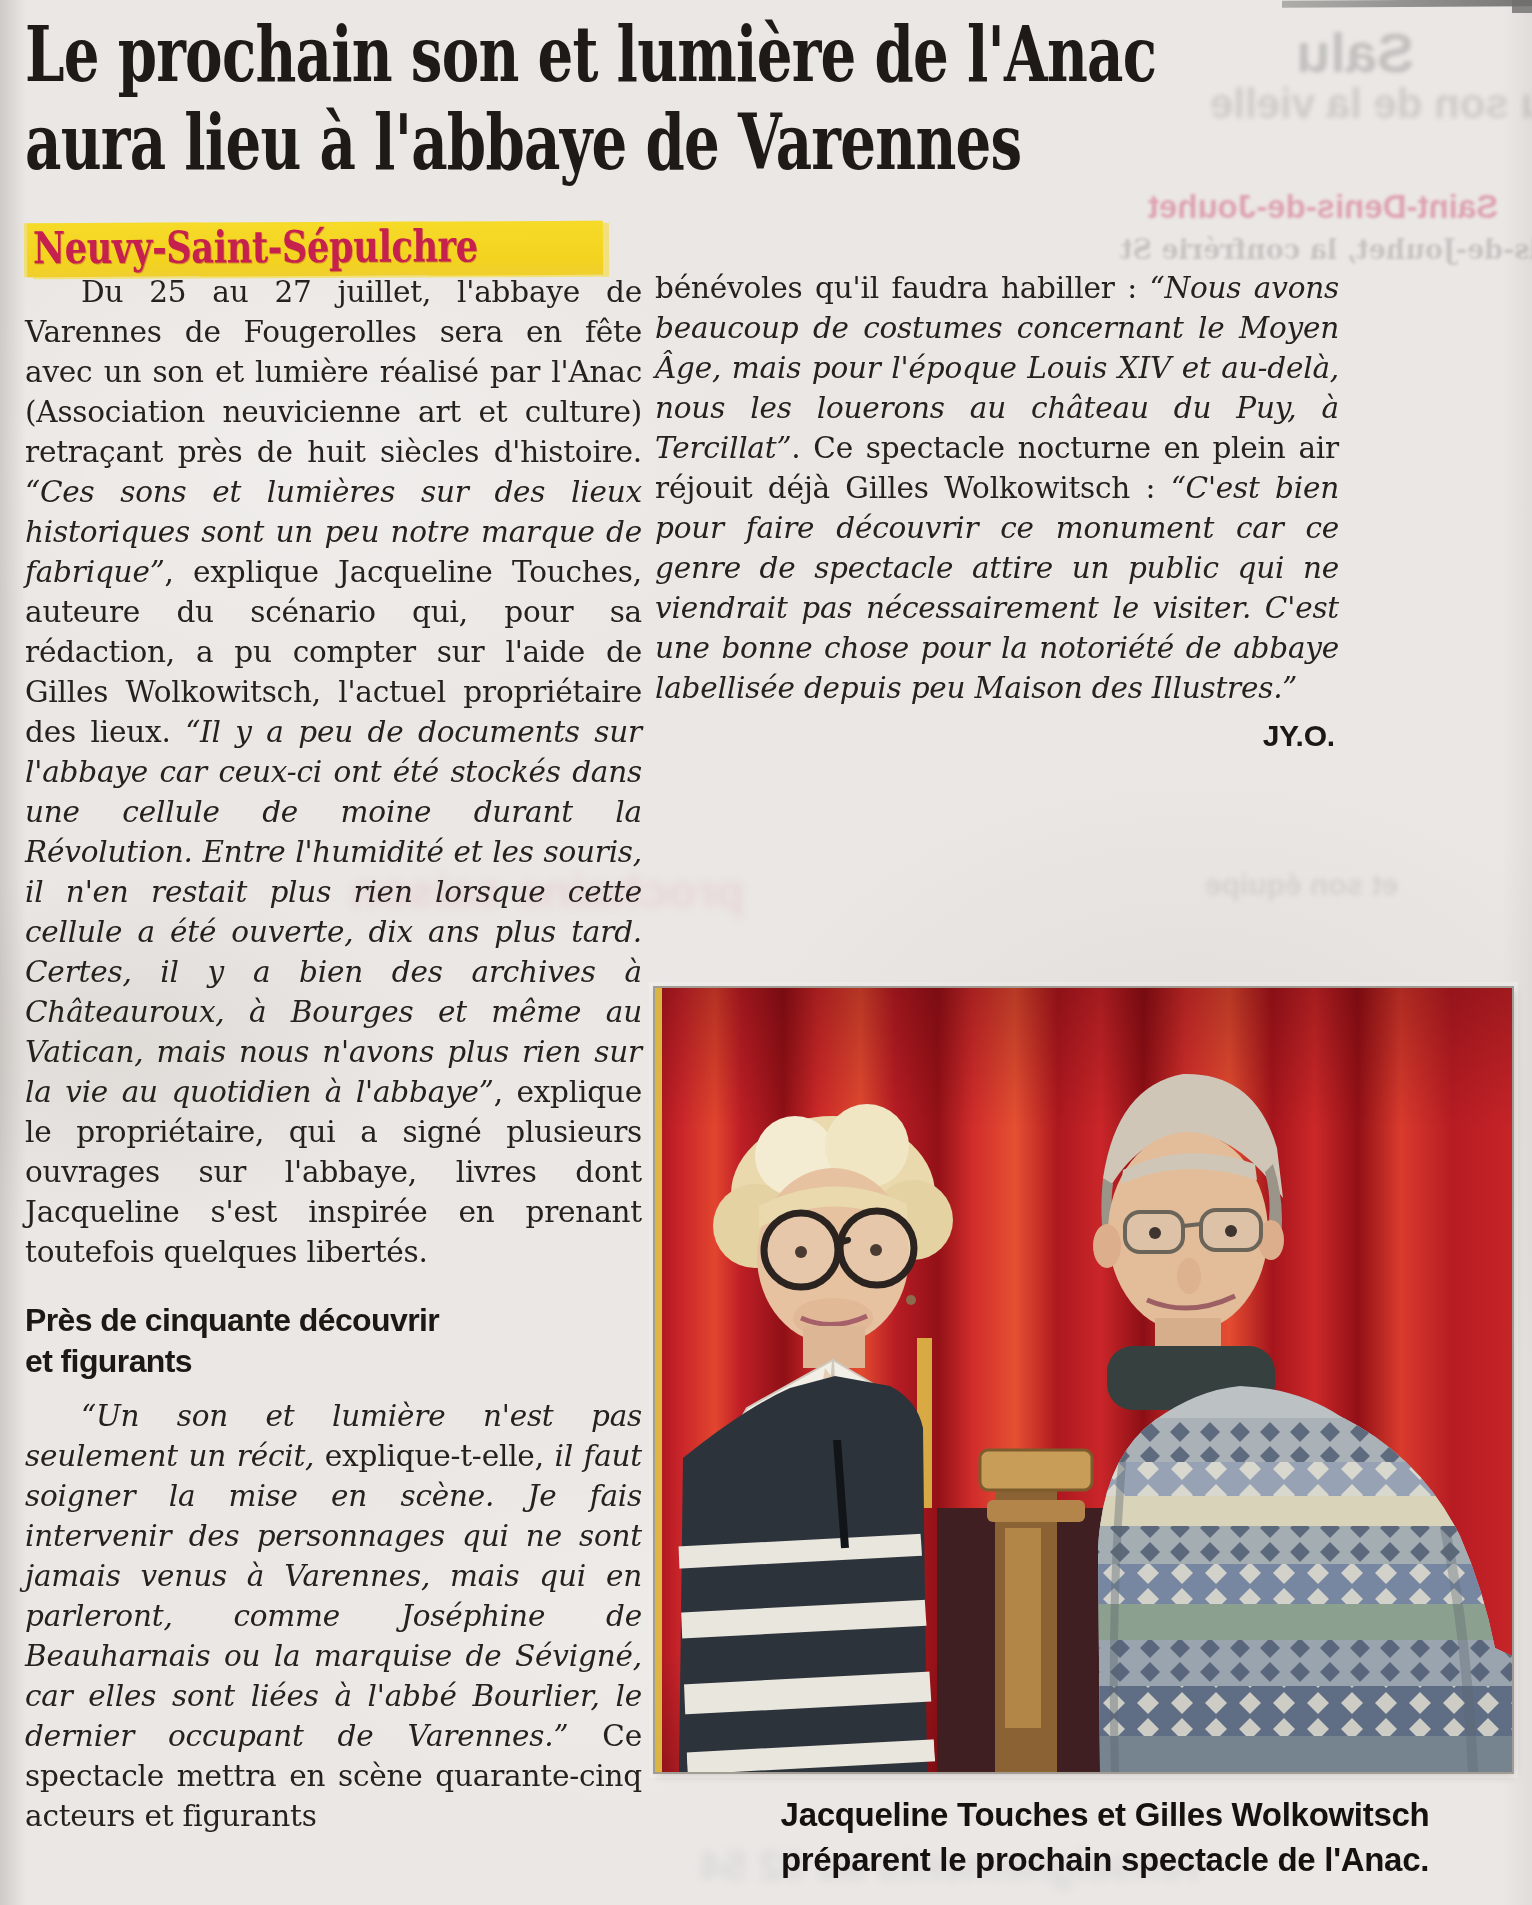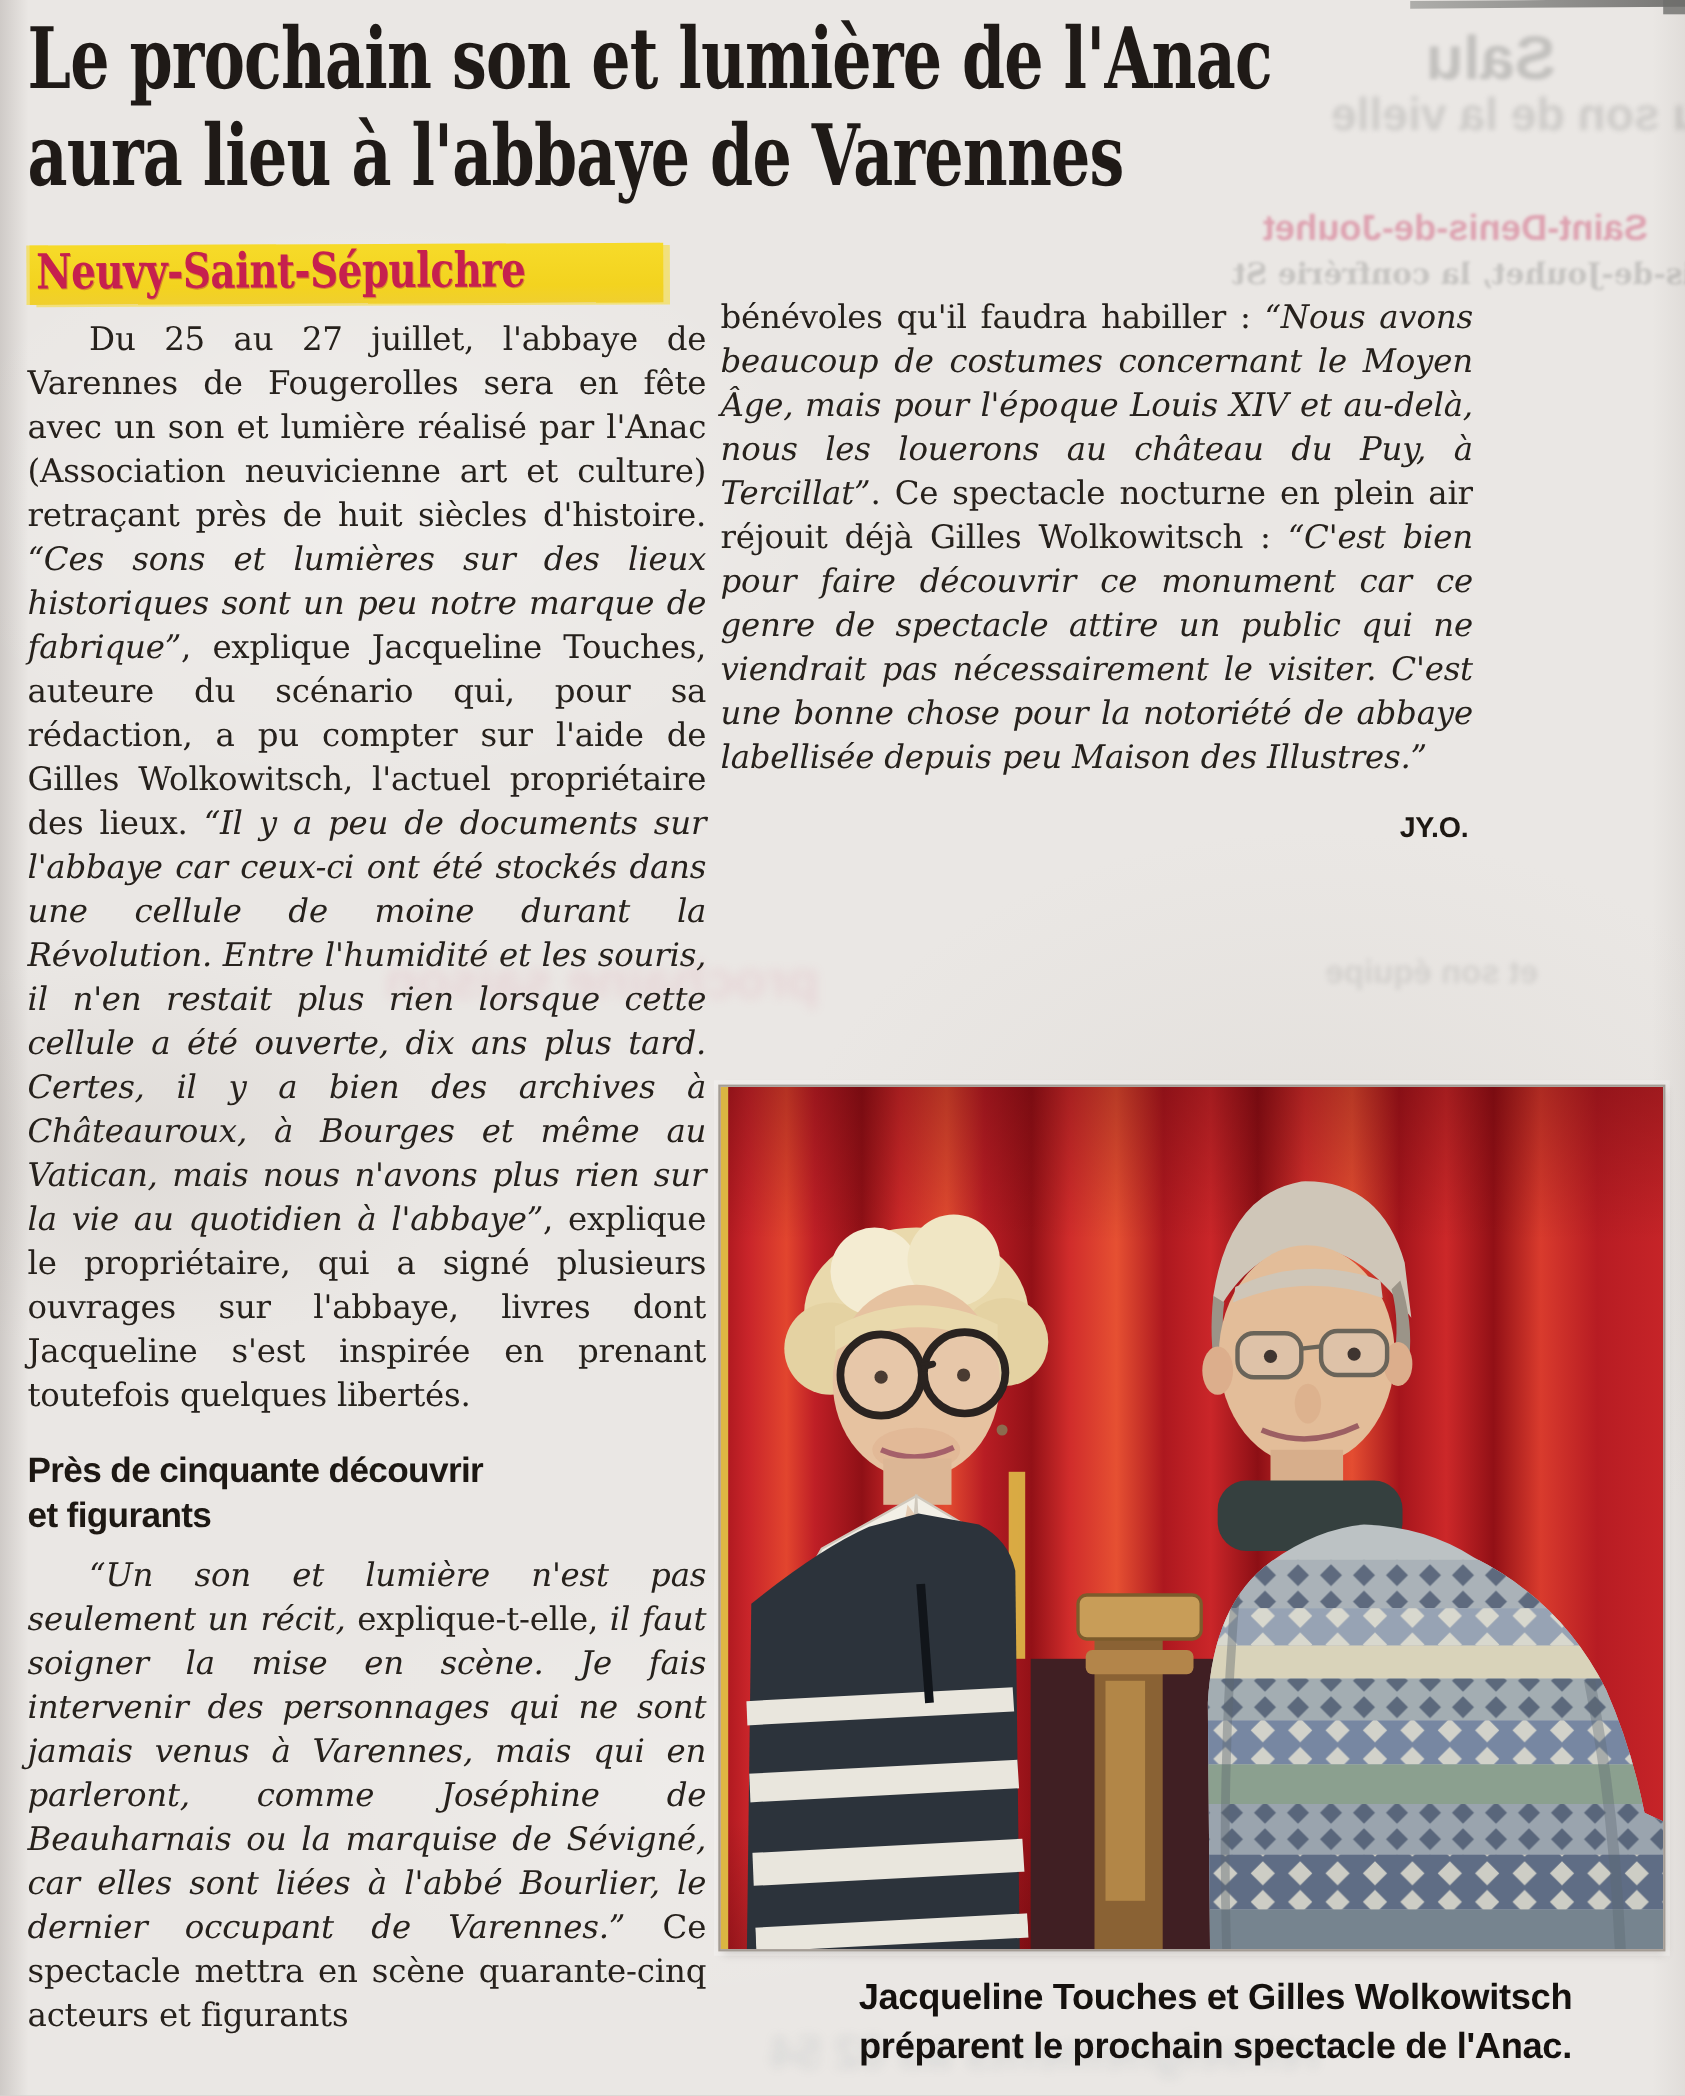--- a/index.html
+++ b/index.html
@@ -31,29 +31,29 @@
   .kicker{position:absolute; left:27px; top:222px; display:inline-block;
     background:linear-gradient(180deg, #f6da28 8%, #f3d31f 70%, #f0cf2e 100%);
     padding:1px 14px 5px 6px; transform:rotate(-.25deg); box-shadow:6px 2px 0 rgba(246,218,40,.55), -3px 0 0 rgba(246,218,40,.6);}
   .kicker span{display:inline-block; font-weight:bold; font-size:44px; line-height:48px;
     color:#c6204e; letter-spacing:-.5px; transform:scaleX(.80); transform-origin:0 50%;
     text-shadow:1px 1px 0 rgba(160,10,60,.35);}
 
   
   .col{position:absolute; text-align:justify;
     font-size:29.5px; line-height:40px; letter-spacing:-.2px; color:#26211c;}
-  .col-left{left:25px; top:288px; width:617px;}
+  .col-left{left:25px; top:272px; width:617px;}
   .col-right{left:655px; top:268px; width:684px;}
   .col p{margin:0;}
   .col p.indent{text-indent:56px;}
   .col i{font-style:italic;}
   .subhead{margin:28px 0 14px 0; font-family:"Liberation Sans", sans-serif;
     font-weight:bold; font-size:32px; line-height:41px; color:#1d1813; letter-spacing:-.6px; text-align:left;}
-  .byline{margin-top:24px; text-align:right; padding-right:4px;
-    font-family:"Liberation Sans", sans-serif; font-weight:bold; font-size:26px; color:#1d1813;}
+  .byline{margin-top:8px; text-align:right; padding-right:4px;
+    font-family:"Liberation Sans", sans-serif; font-weight:bold; font-size:30px; color:#1d1813;}
 
   
   figure.photo{position:absolute; left:655px; top:988px; width:857px; height:784px; margin:0;
     outline:2px solid #a39c94; box-shadow:0 0 0 6px rgba(255,255,255,.25), 2px 3px 8px rgba(90,80,75,.35);}
   figure.photo svg{display:block; width:100%; height:100%;}
 
   
   .caption{position:absolute; left:700px; top:1792px; width:810px;
     font-family:"Liberation Sans", sans-serif; font-weight:bold;
     font-size:33px; line-height:45px; color:#15110e; letter-spacing:-.3px;text-align:center;}

